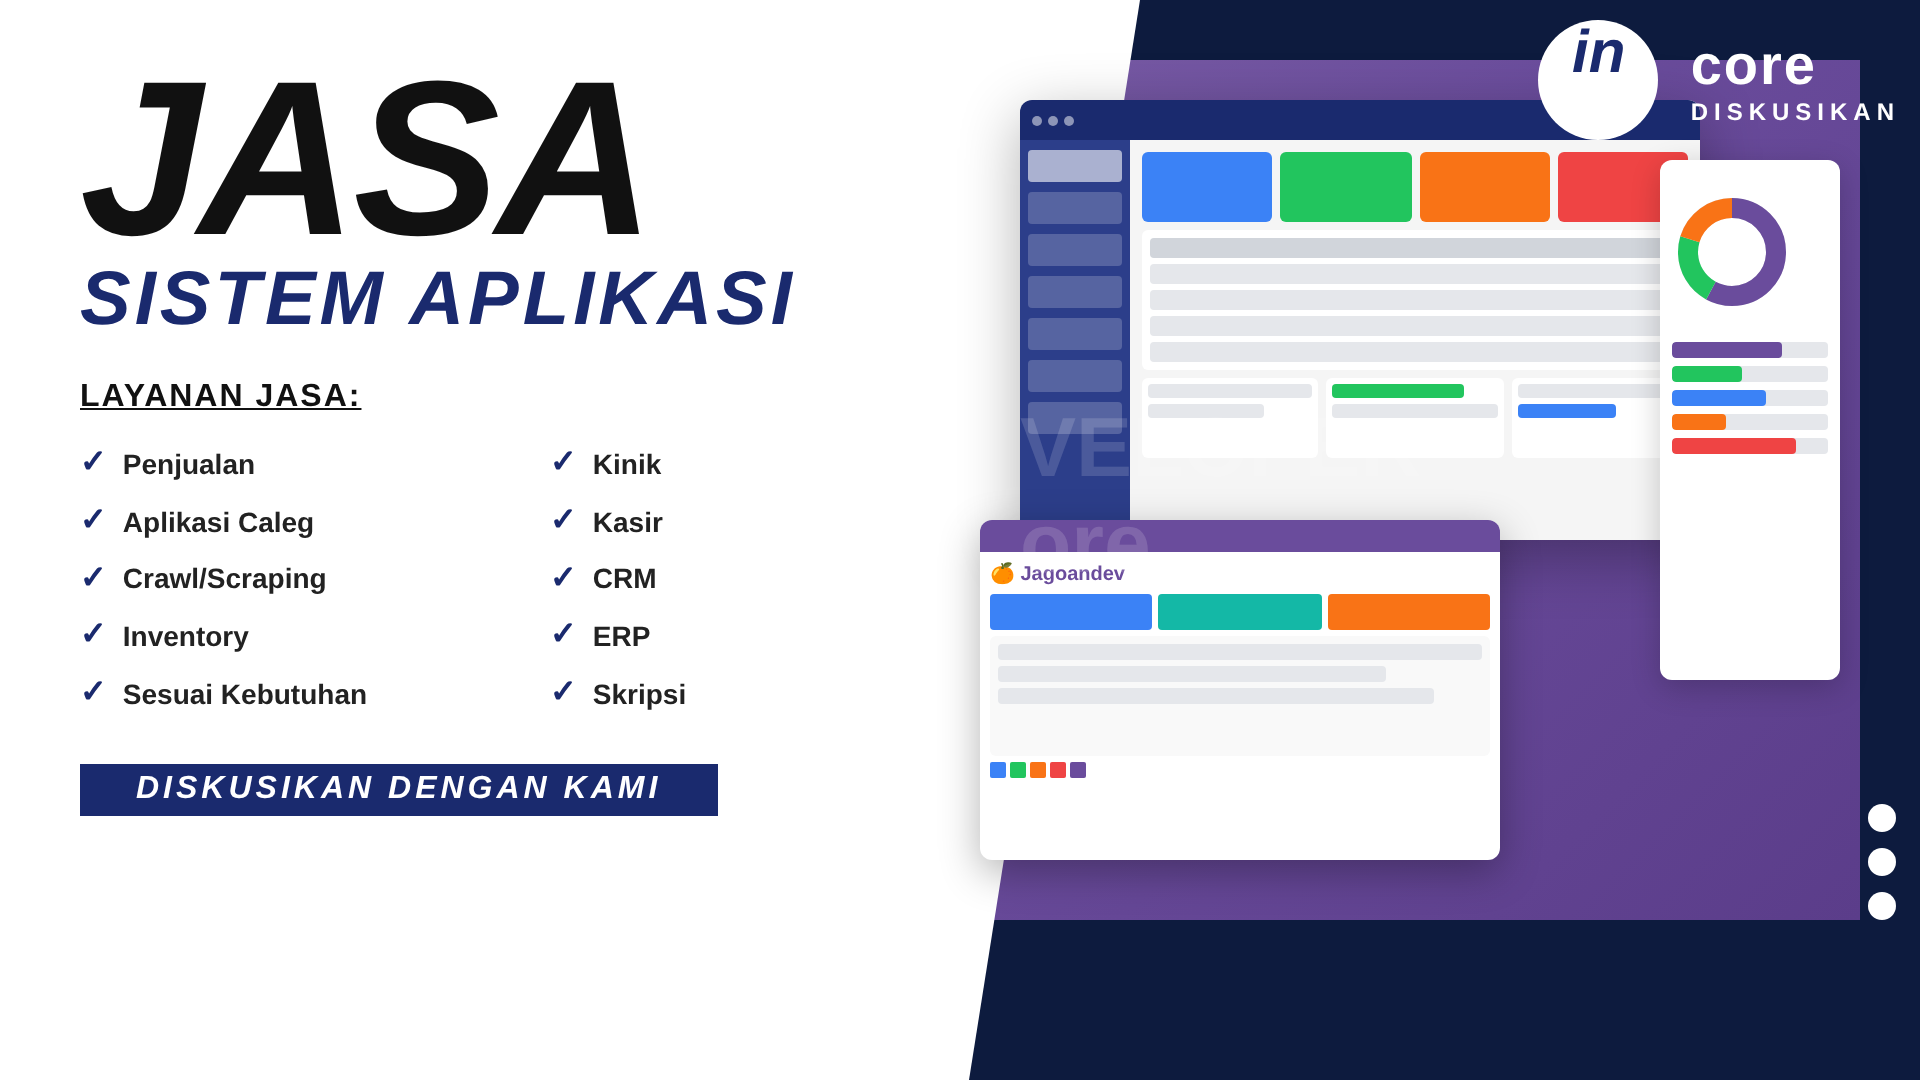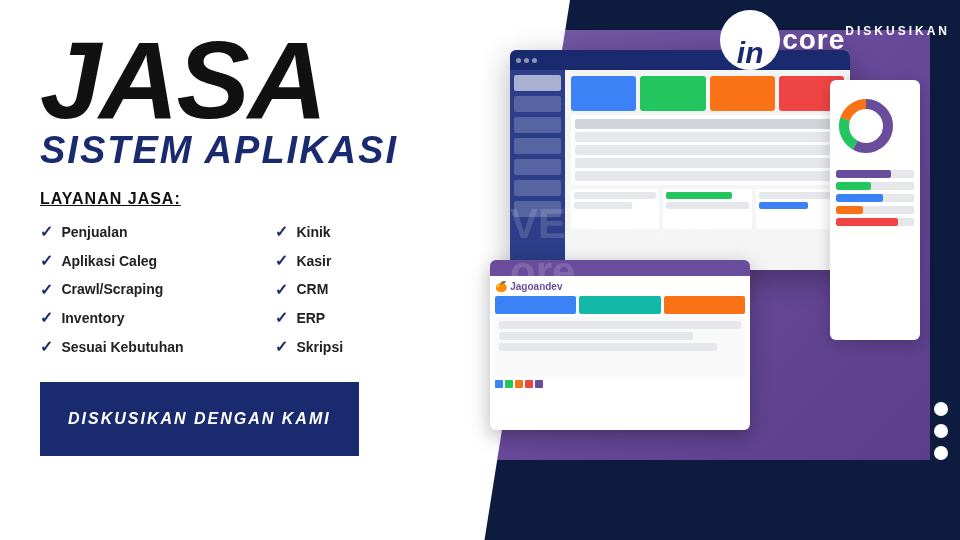--- a/index.html
+++ b/index.html
@@ -127,21 +127,21 @@
     .check-icon {
       color: #1a2a6e;
       font-size: 16px;
       font-weight: 900;
       flex-shrink: 0;
     }
 
     .cta-button {
       background: #1a2a6e;
       color: #ffffff;
-      padding: 28px 28px;
+      padding: 4px 28px;
       font-size: 16px;
       font-weight: 900;
       letter-spacing: 2px;
       border: none;
       cursor: pointer;
       display: inline-block;
       font-style: italic;
     }
 
     
@@ -154,39 +154,39 @@
       align-items: center;
       gap: 0;
     }
 
     .logo-circle {
       width: 60px;
       height: 60px;
       background: #ffffff;
       border-radius: 50%;
       display: flex;
-      align-items: flex-end;
+      align-items: flex-start;
       justify-content: center;
       font-size: 28px;
       font-weight: 900;
       color: #1a2a6e;
       font-style: italic;
       flex-shrink: 0;
     }
 
     .logo-in {
       font-size: 30px;
       font-weight: 900;
       font-style: italic;
     }
 
     .logo-text-block {
       display: flex;
-      flex-direction: row;
-      margin-left: 2px;
+      flex-direction: column;
+      margin-left: 16px;
     }
 
     .logo-core {
       font-size: 28px;
       font-weight: 900;
       color: #ffffff;
       letter-spacing: 1px;
     }
 
     .logo-developer {

